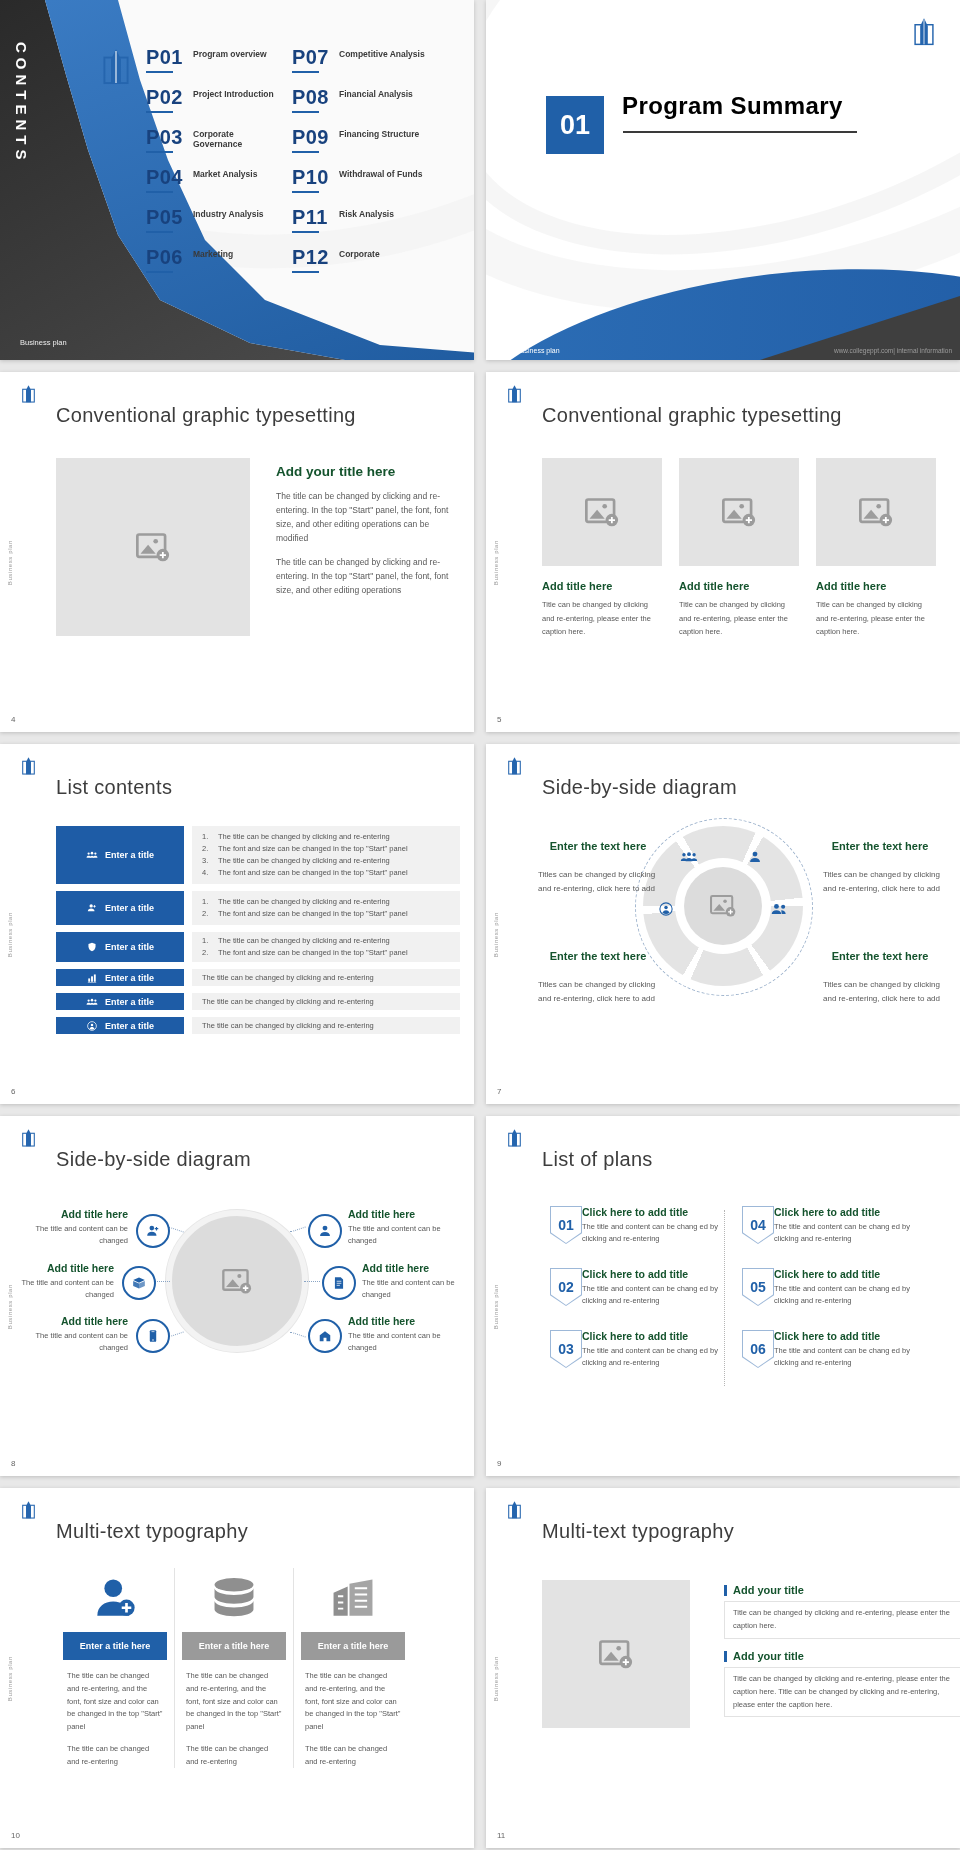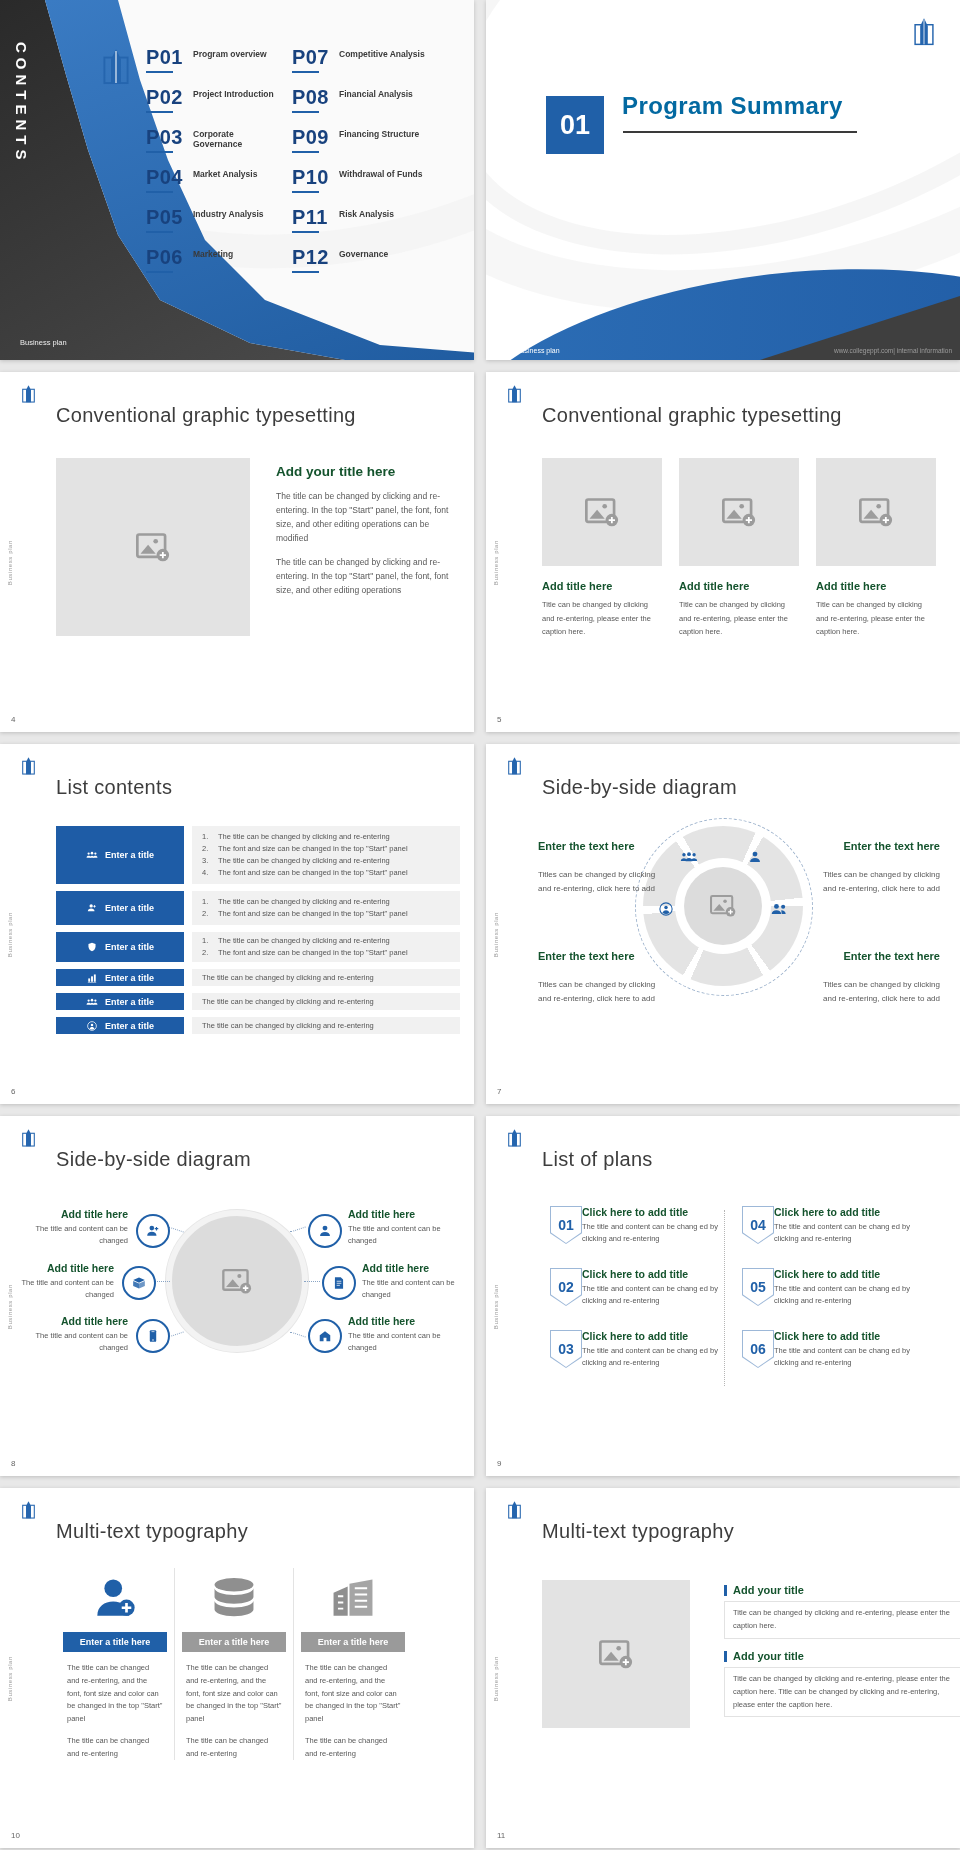--- a/index.html
+++ b/index.html
@@ -40,21 +40,21 @@
   .tnum span{font-size:20px;font-weight:700;color:#18427e;letter-spacing:.4px;}
   .tline{width:27px;height:2px;background:#2060a8;margin-top:2px;}
   .tlabel{font-size:8.5px;font-weight:700;color:#3a3a3a;padding-top:3px;line-height:1.2;}
   .s1foot{position:absolute;left:20px;bottom:13px;font-size:7.5px;color:#eee;}
   .sw{position:absolute;border-radius:50%;pointer-events:none;}
 
   
   .s2logo{position:absolute;right:26px;top:18px;width:20px;height:28px;color:#2565ae;}
   .s2num{position:absolute;left:60px;top:96px;width:58px;height:58px;background:#2060a8;color:#fff;
          font-size:27px;font-weight:700;display:flex;align-items:center;justify-content:center;}
-  .s2title{position:absolute;left:136px;top:92px;font-size:24px;font-weight:700;color:#0369a1;letter-spacing:.4px;}
+  .s2title{position:absolute;left:136px;top:92px;font-size:24px;font-weight:700;color:#000000;letter-spacing:.4px;}
   .s2line{position:absolute;left:137px;top:131px;width:234px;height:2px;background:#3a3a3a;}
   .s2cap{position:absolute;left:137px;top:141px;font-size:9.5px;color:#555;line-height:1.9;}
   .s2blue{position:absolute;left:-60px;bottom:-78px;width:720px;height:165px;background:linear-gradient(100deg,#2d6fb7,#1f5aa3);
           border-radius:50% 50% 0 0/100% 100% 0 0;transform:rotate(-6deg);}
   .s2dark{position:absolute;right:0;bottom:0;width:200px;height:64px;background:#3f3f3f;
           clip-path:polygon(100% 0,100% 100%,0 100%);}
   .s2pg{position:absolute;left:12px;bottom:6px;font-size:7px;color:#fff;}
   .s2brand{position:absolute;left:30px;bottom:6px;font-size:7px;color:#fff;}
   .s2url{position:absolute;right:8px;bottom:6px;font-size:6.5px;color:#9c9c9c;}
 
@@ -86,21 +86,21 @@
   .s6dash{position:absolute;left:149px;top:74px;width:176px;height:176px;border:1px dashed #9fb4cd;border-radius:50%;}
   .s6ring{position:absolute;left:157px;top:82px;width:160px;height:160px;border-radius:50%;
     background:conic-gradient(from -30deg,#e4e4e4 0 54deg,#fff 54deg 60deg,#e4e4e4 60deg 114deg,#fff 114deg 120deg,
     #e4e4e4 120deg 174deg,#fff 174deg 180deg,#e4e4e4 180deg 234deg,#fff 234deg 240deg,
     #e4e4e4 240deg 294deg,#fff 294deg 300deg,#e4e4e4 300deg 354deg,#fff 354deg 360deg);}
   .s6hole{position:absolute;left:189px;top:114px;width:96px;height:96px;border-radius:50%;background:#fff;}
   .s6core{position:absolute;left:198px;top:123px;width:78px;height:78px;border-radius:50%;}
   .s6core .imgph{width:26px;height:22px;}
   .s6icon{position:absolute;width:18px;height:14px;color:#2060a8;}
   .s6blk{position:absolute;width:120px;}
-  .s6h{font-size:11px;}
+  .s6h{font-size:11px;text-align:center;}
   .s6t{font-size:8px;line-height:1.75;margin-top:16px;}
   .ral{text-align:right;}
 
   
   .s7big{position:absolute;left:166px;top:94px;width:130px;height:130px;border-radius:50%;background:#dcdcdc;
          border:6px solid #f3f3f3;box-shadow:0 0 0 1px #e6e6e6;display:flex;align-items:center;justify-content:center;color:#9c9c9c;}
   .s7big .imgph{width:30px;height:25px;}
   .s7node{position:absolute;width:30px;height:30px;border:2px solid #2060a8;border-radius:50%;background:#fff;
           color:#2060a8;display:flex;align-items:center;justify-content:center;}
   .s7node svg{width:14px;height:14px;}
@@ -119,21 +119,21 @@
   .s8t{font-size:7.5px;line-height:1.55;margin-top:3px;text-align:justify;}
   .s8div{position:absolute;left:238px;top:94px;height:176px;border-left:1px dotted #b5b5b5;}
 
   
   .s9wrap{position:absolute;left:56px;top:80px;display:flex;}
   .s9col{width:118px;display:flex;flex-direction:column;align-items:center;}
   .s9col + .s9col{border-left:1px solid #e3e3e3;}
   .s9icon{height:60px;display:flex;align-items:center;}
   .s9icon svg{width:46px;height:46px;}
   .blue-i{color:#2060a8;}.gray-i{color:#8f8f8f;}
-  .s9bar{width:104px;height:20px;display:flex;align-items:center;justify-content:center;color:#fff;
+  .s9bar{width:104px;height:28px;display:flex;align-items:center;justify-content:center;color:#fff;
          font-size:9px;font-weight:700;margin-top:4px;text-align:right;}
   .bar-blue{background:#2060a8;}.bar-gray{background:#9a9a9a;}
   .s9p{width:96px;font-size:7.5px;line-height:1.7;color:#595959;margin-top:10px;}
   .s9p2{margin-top:9px;}
 
   
   .s10ph{position:absolute;left:56px;top:92px;width:148px;height:148px;}
   .s10blk{position:absolute;left:238px;width:242px;}
   .s10head{display:flex;align-items:center;gap:6px;}
   .s10bar{width:3px;height:11px;background:#2060a8;}
@@ -198,21 +198,21 @@
       <div class="trow">
           <div class="tnum"><span>P10</span><div class="tline"></div></div>
           <div class="tlabel">Withdrawal of Funds</div>
         </div>
       <div class="trow">
           <div class="tnum"><span>P11</span><div class="tline"></div></div>
           <div class="tlabel">Risk Analysis</div>
         </div>
       <div class="trow">
           <div class="tnum"><span>P12</span><div class="tline"></div></div>
-          <div class="tlabel">Governance</div>
+          <div class="tlabel">Corporate</div>
         </div>
     </div>
     <div class="s1foot">Business plan</div>
   </div>
 
   <div class="card cr r1">
     <div class="sw" style="width:820px;height:460px;top:-250px;left:-140px;border:42px solid #f2f2f2;opacity:.65;transform:rotate(-16deg);"></div>
     <div class="sw" style="width:700px;height:380px;top:-190px;left:-60px;border:20px solid #efefef;opacity:.55;transform:rotate(-20deg);"></div>
     <svg class="s2logo" viewBox="0 0 22 30">
         <rect x="1.2" y="7" width="19.6" height="21.6" fill="none" stroke="currentColor" stroke-width="1.6"></rect>

